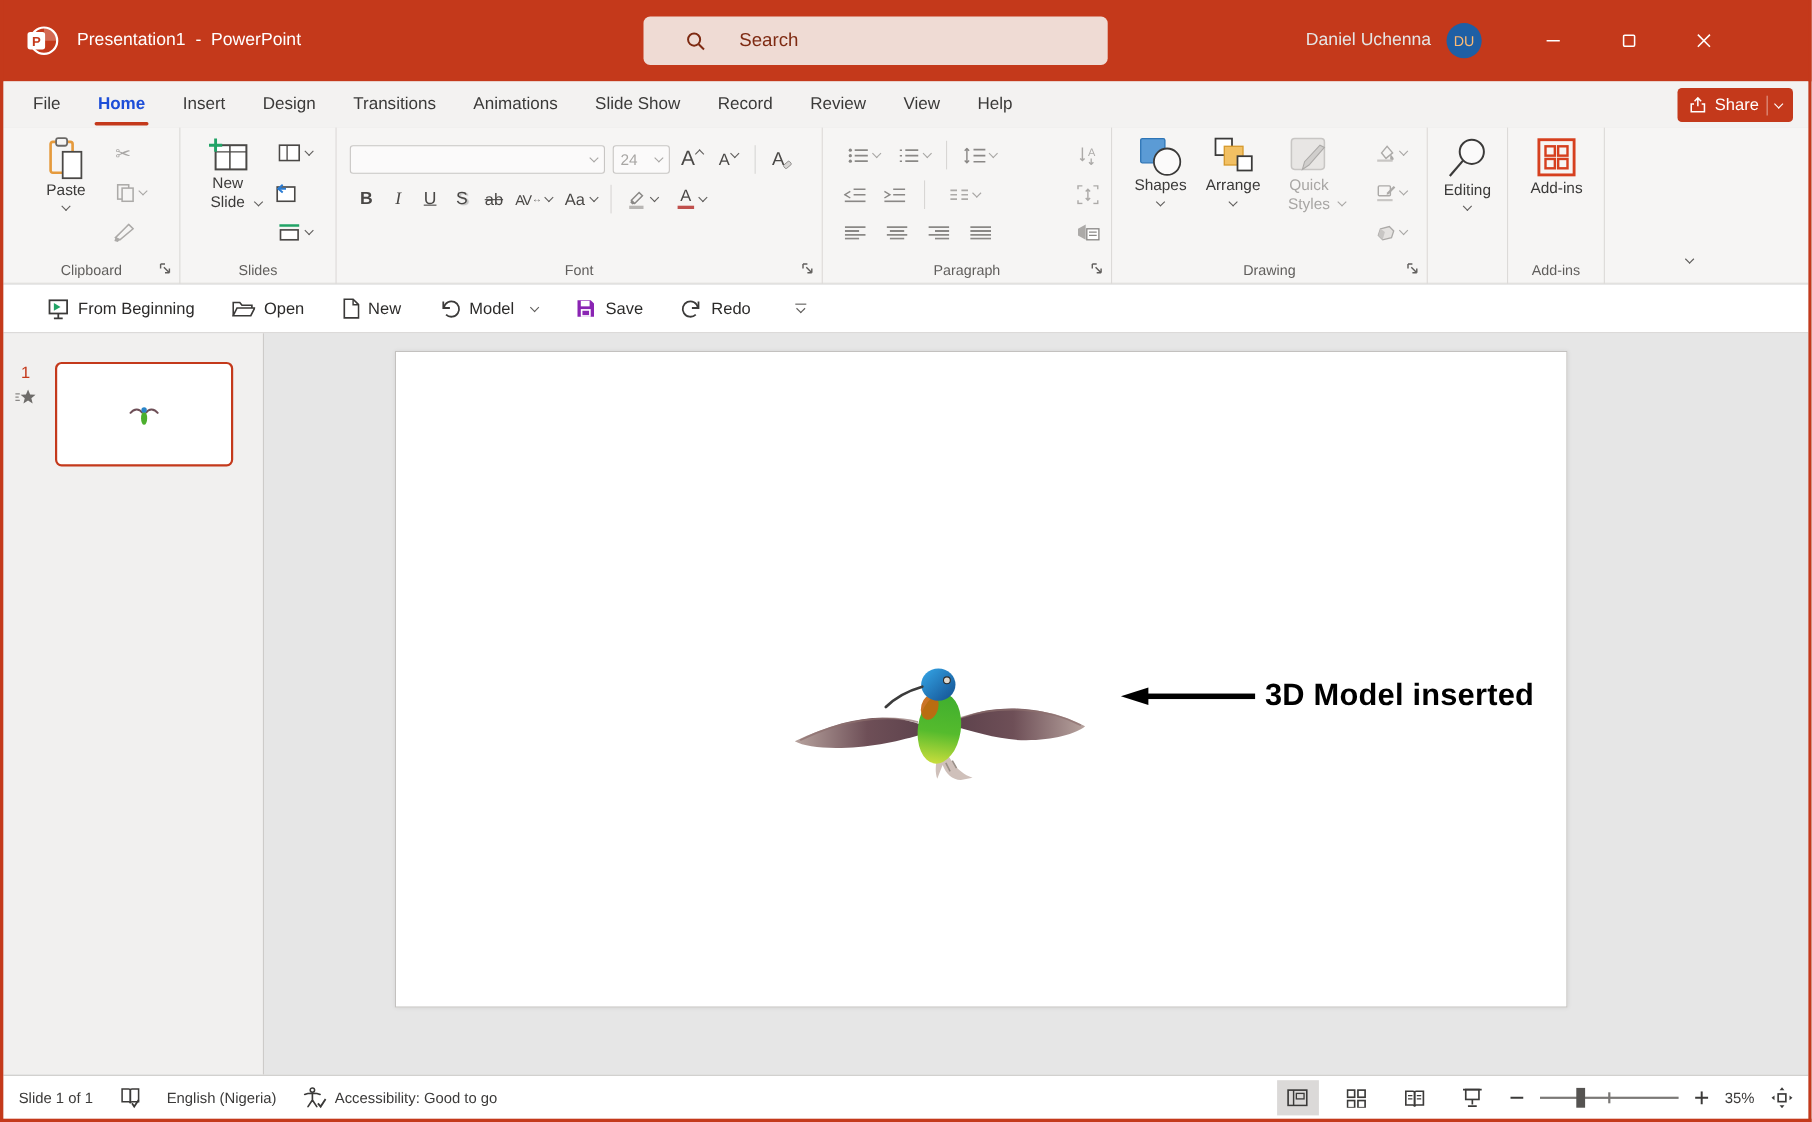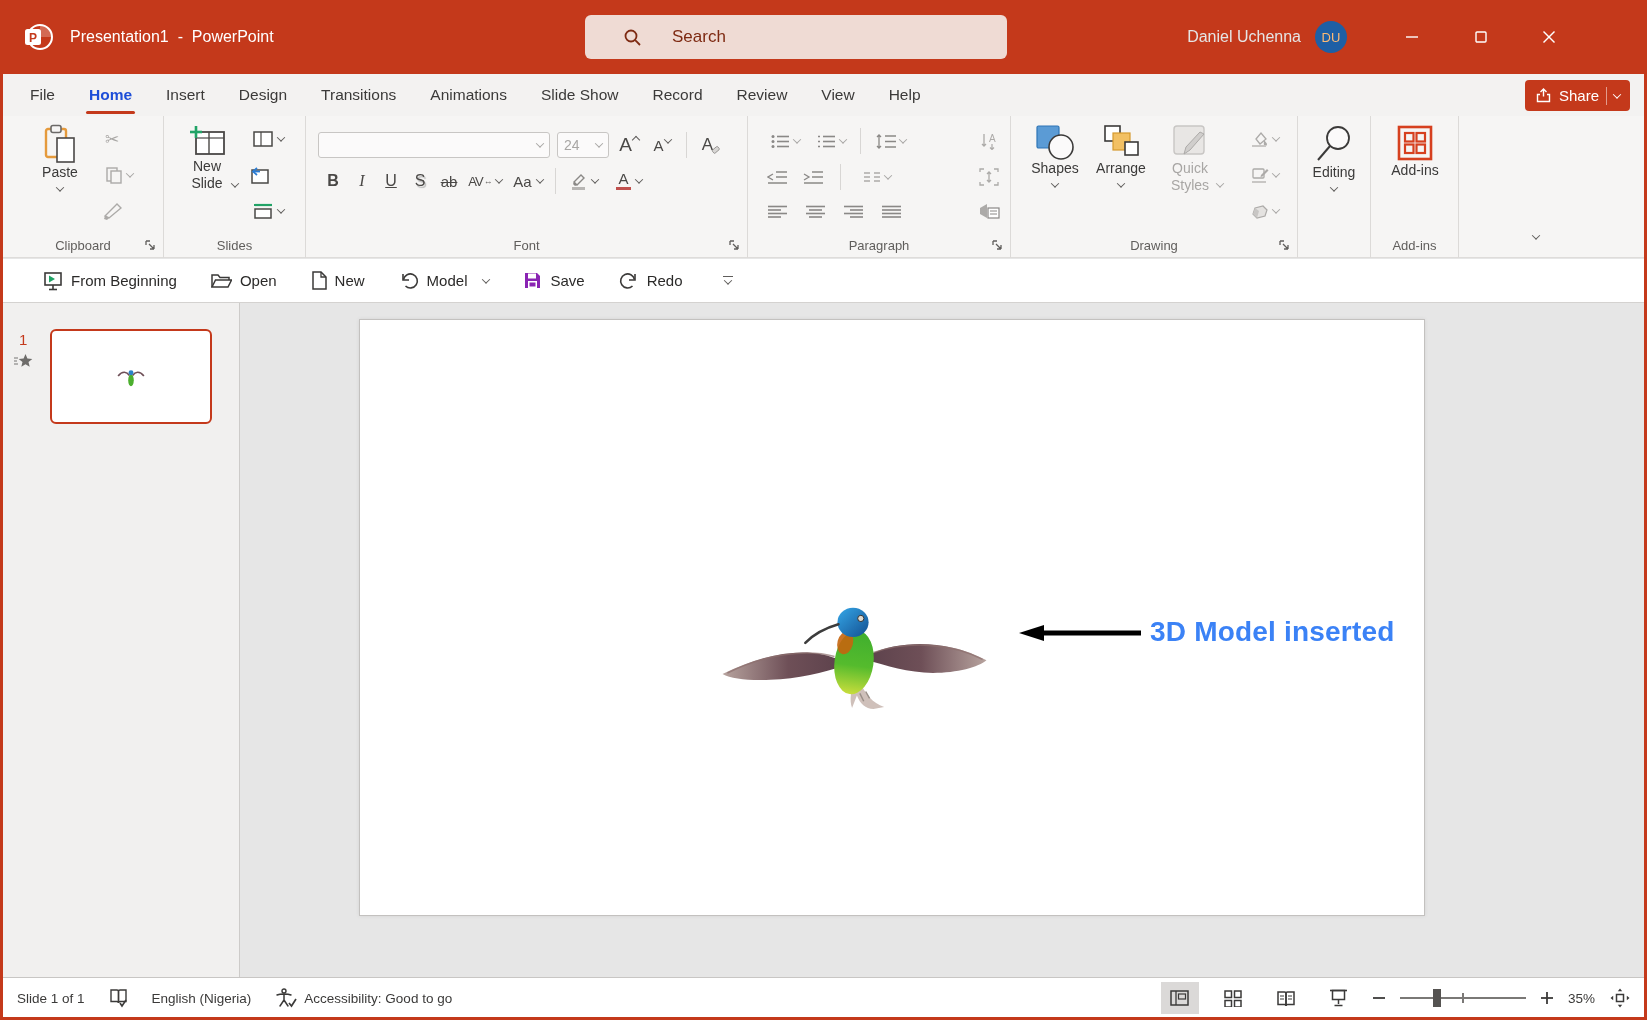--- a/index.html
+++ b/index.html
@@ -53,21 +53,21 @@
   #qat { left:3px; top:259px; width:1641px; height:44px; background:#FFFFFF; border-bottom:1px solid #D4D2D0; display:flex; align-items:center; gap:34px; padding-left:40px; }
   .qbtn { display:flex; align-items:center; gap:8px; font-size:15px; color:#2b2a29; cursor:pointer; }
 
   
   #content { left:3px; top:303px; width:1641px; height:674px; background:#E6E6E6; }
   #thumb-panel { position:absolute; left:0; top:0; width:237px; height:674px; background:#F1F0EF; border-right:1px solid #CDCBC9; }
   #slide-num { position:absolute; left:16px; top:28px; font-size:15px; color:var(--accent); }
   #anim-star { position:absolute; left:10px; top:50px; }
   #thumb { position:absolute; left:47px; top:26px; width:162px; height:95px; background:#fff; border:2px solid var(--accent); border-radius:6px; cursor:pointer; display:flex; align-items:center; justify-content:center; }
   #canvas { position:absolute; left:356px; top:16px; width:1066px; height:597px; background:#fff; border:1px solid #C3C1BF; box-shadow:0 0 4px rgba(0,0,0,.08); }
-  #annotation-text { position:absolute; left:790px; top:296px; font-size:28px; font-weight:bold; color:#3b82f6; letter-spacing:.2px; white-space:nowrap; }
+  #annotation-text { position:absolute; left:790px; top:296px; font-size:28px; font-weight:bold; color:#000000; letter-spacing:.2px; white-space:nowrap; }
 
   
   #statusbar { left:3px; top:977px; width:1641px; height:56px; background:#ffffff; border-top:1px solid #C8C6C4; font-size:13.5px; color:#3b3a39; }
   #sb-left { position:absolute; left:14px; top:0; height:40px; display:flex; align-items:center; gap:24px; }
   #sb-right { position:absolute; right:14px; top:0; height:40px; display:flex; align-items:center; gap:15px; }
   .sbtn { display:flex; align-items:center; gap:7px; cursor:pointer; }
   .viewbtn { width:38px; height:32px; display:flex; align-items:center; justify-content:center; cursor:pointer; }
   .viewbtn.sel { background:#DBD9D8; }
   #zoom-track { position:relative; width:126px; height:2px; background:#7a7876; cursor:pointer; }
   #zoom-thumb { position:absolute; left:33px; top:-8px; width:8px; height:18px; background:#555351; }

